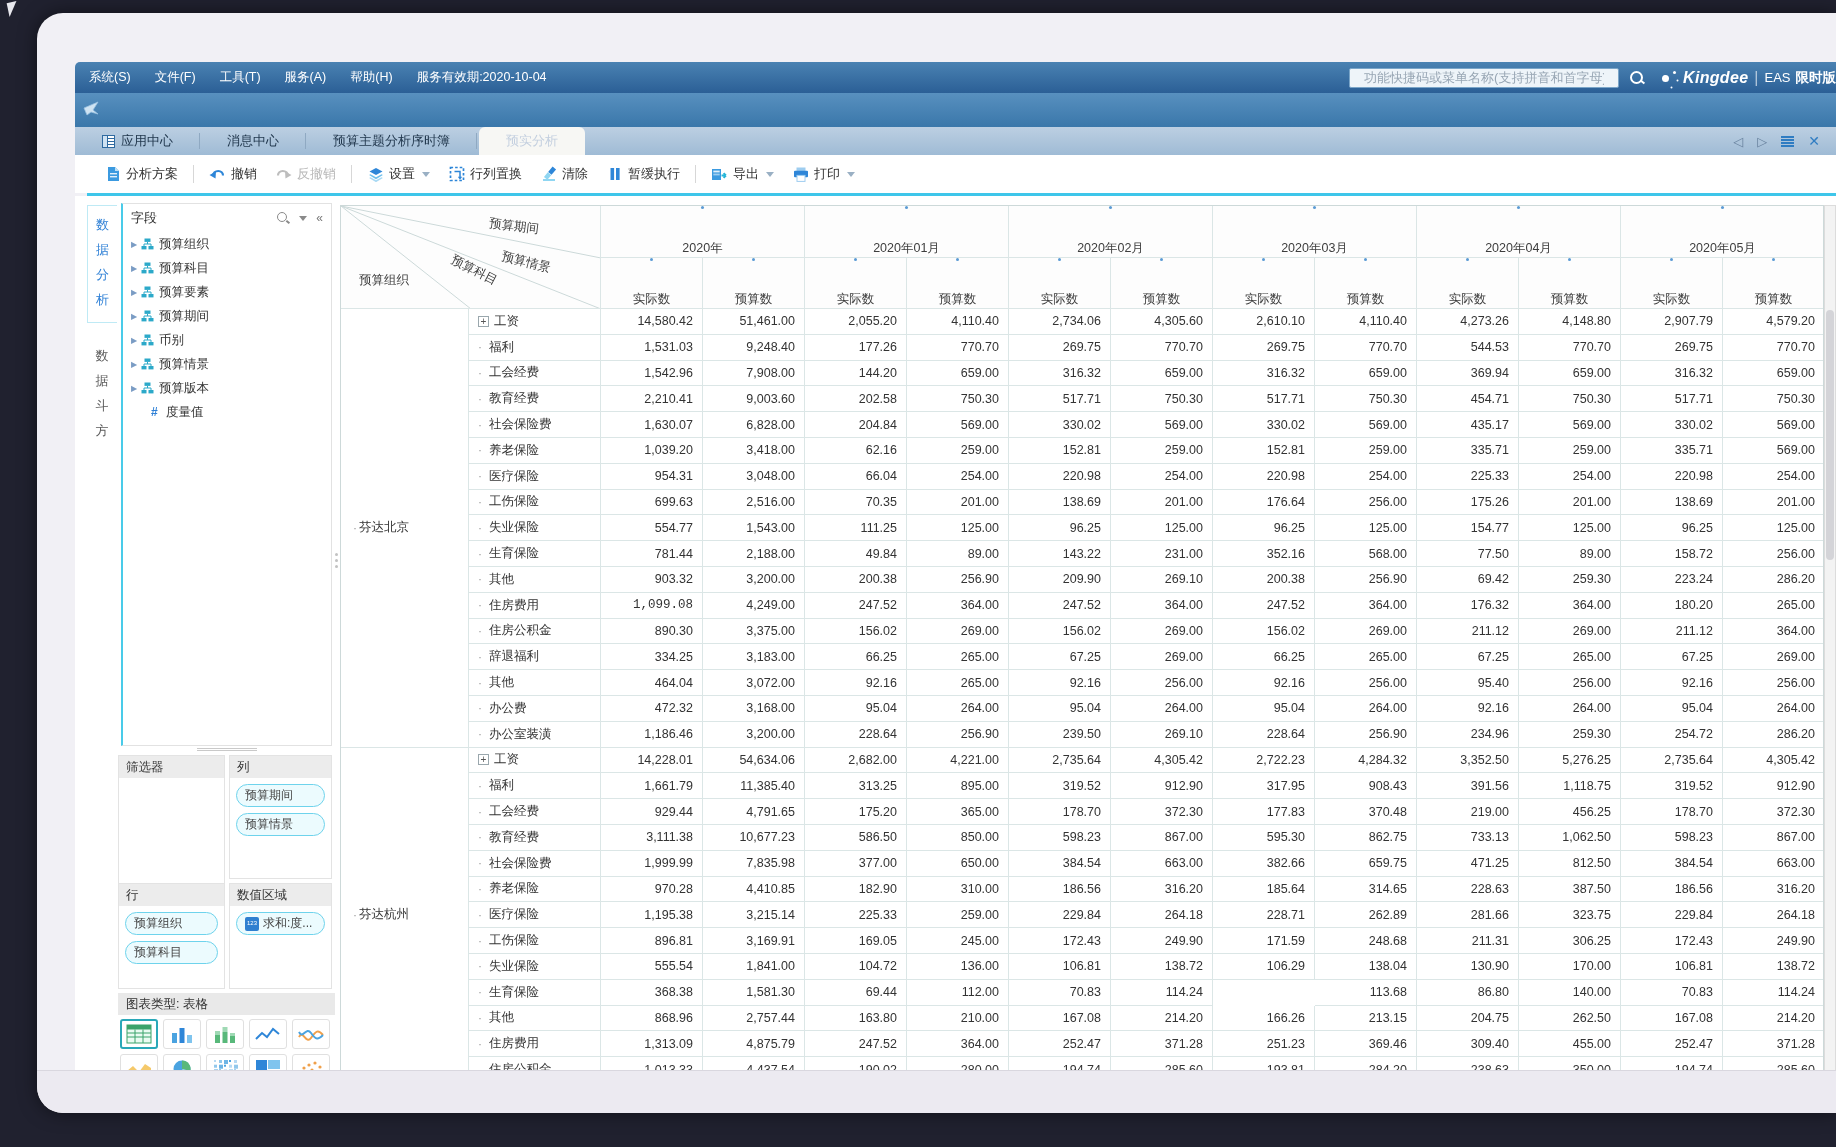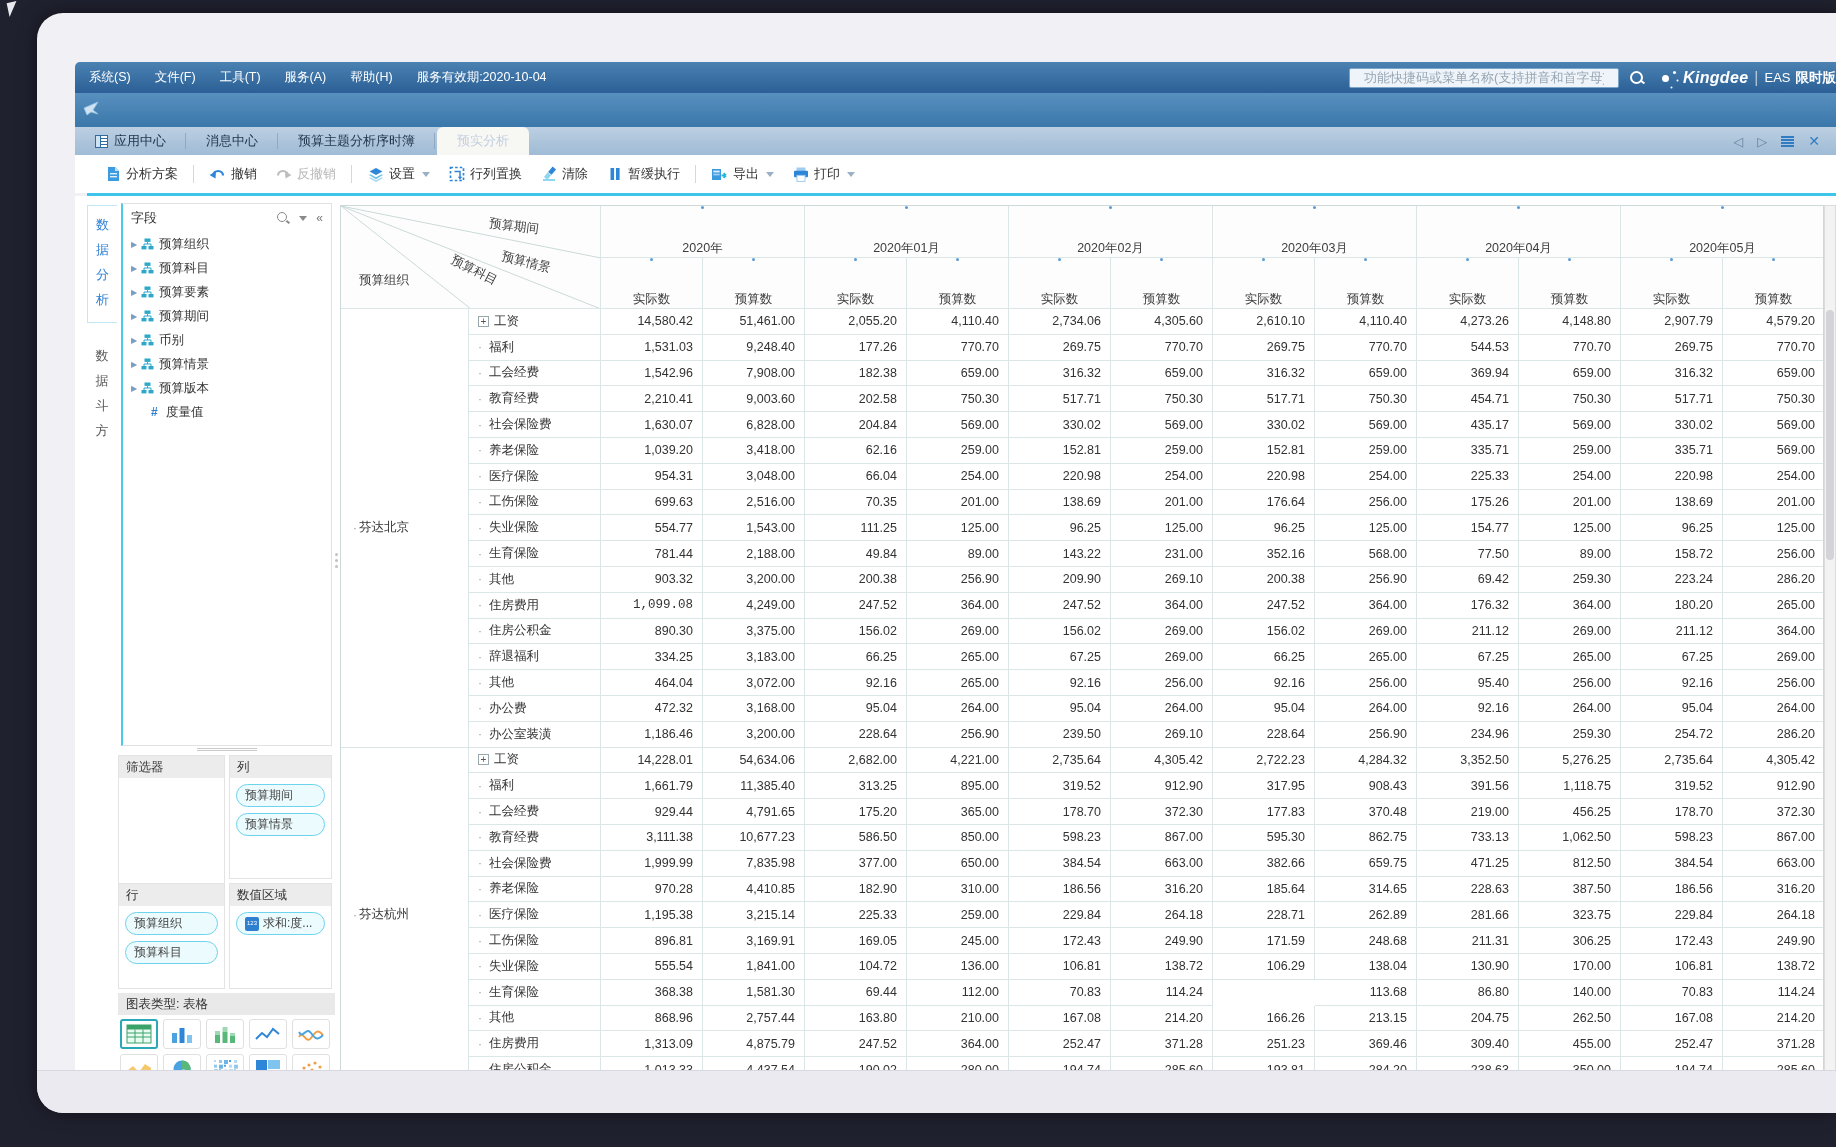--- a/index.html
+++ b/index.html
@@ -32,21 +32,21 @@
   #brand-sep{margin:0 6px;opacity:.6;font-weight:100;}
   #brand-product{font-size:13px;}
   #brand-edition{font-size:13.5px;font-weight:bold;margin-left:5px;}
   
   #iconbar{position:absolute;left:38px;top:80px;right:0;height:34px;background:linear-gradient(#5890bf,#3a77aa);}
   #send-icon{position:absolute;left:8px;top:8px;width:18px;height:15px;}
   #send-icon svg{display:block;}
   
   #tabbar{position:absolute;left:38px;top:114px;right:0;height:28px;background:linear-gradient(#bccfe2,#9fbbd5);
           display:flex;align-items:stretch;}
-  .tab{display:flex;align-items:center;padding:0 20px;font-size:13px;color:#22384e;position:relative;cursor:default;}
+  .tab{display:flex;align-items:center;padding:0 27px;font-size:13px;color:#22384e;position:relative;cursor:default;}
   .tab:not(.active):not(:last-of-type)::after{content:"";position:absolute;right:0;top:6px;bottom:6px;width:1px;background:#8fa9c2;}
   .tab.active{background:#f7f7f4;border-radius:6px 6px 0 0;color:#c3cfdf;margin-left:2px;}
   .tab-grid-icon{width:13px;height:13px;margin-right:6px;position:relative;background:#2f6aa0;
       box-shadow:inset 0 0 0 1px #2f6aa0;}
   .tab-grid-icon::before{content:"";position:absolute;left:1px;top:1px;width:4px;height:11px;background:#cfe2f2;}
   .tab-grid-icon::after{content:"";position:absolute;left:6px;top:1px;width:6px;height:11px;
       background:linear-gradient(#fff 0 2px,#2f6aa0 2px 3px,#fff 3px 5px,#2f6aa0 5px 6px,#fff 6px 8px,#2f6aa0 8px 9px,#fff 9px 11px);}
   #tabbar-tools{margin-left:auto;display:flex;align-items:center;gap:14px;padding-right:16px;}
   .navglyph{font-size:13px;color:#68829e;}
   .hamb{width:13px;height:11px;background:linear-gradient(#2f7cc2 0 2px,transparent 2px 3px,#2f7cc2 3px 5px,transparent 5px 6px,#2f7cc2 6px 8px,transparent 8px 9px,#2f7cc2 9px 11px);}
@@ -579,21 +579,21 @@
           <div class="pc val-cell" style="grid-area: 4 / 11;">544.53</div>
           <div class="pc val-cell" style="grid-area: 4 / 12;">770.70</div>
           <div class="pc val-cell" style="grid-area: 4 / 13;">269.75</div>
           <div class="pc val-cell" style="grid-area: 4 / 14;">770.70</div>
           <div class="pc acct-cell" style="grid-area: 5 / 2;">
             <span class="bullet">·</span>
             <span>工会经费</span>
           </div>
           <div class="pc val-cell" style="grid-area: 5 / 3;">1,542.96</div>
           <div class="pc val-cell" style="grid-area: 5 / 4;">7,908.00</div>
-          <div class="pc val-cell" style="grid-area: 5 / 5;">182.38</div>
+          <div class="pc val-cell" style="grid-area: 5 / 5;">144.20</div>
           <div class="pc val-cell" style="grid-area: 5 / 6;">659.00</div>
           <div class="pc val-cell" style="grid-area: 5 / 7;">316.32</div>
           <div class="pc val-cell" style="grid-area: 5 / 8;">659.00</div>
           <div class="pc val-cell" style="grid-area: 5 / 9;">316.32</div>
           <div class="pc val-cell" style="grid-area: 5 / 10;">659.00</div>
           <div class="pc val-cell" style="grid-area: 5 / 11;">369.94</div>
           <div class="pc val-cell" style="grid-area: 5 / 12;">659.00</div>
           <div class="pc val-cell" style="grid-area: 5 / 13;">316.32</div>
           <div class="pc val-cell" style="grid-area: 5 / 14;">659.00</div>
           <div class="pc acct-cell" style="grid-area: 6 / 2;">

